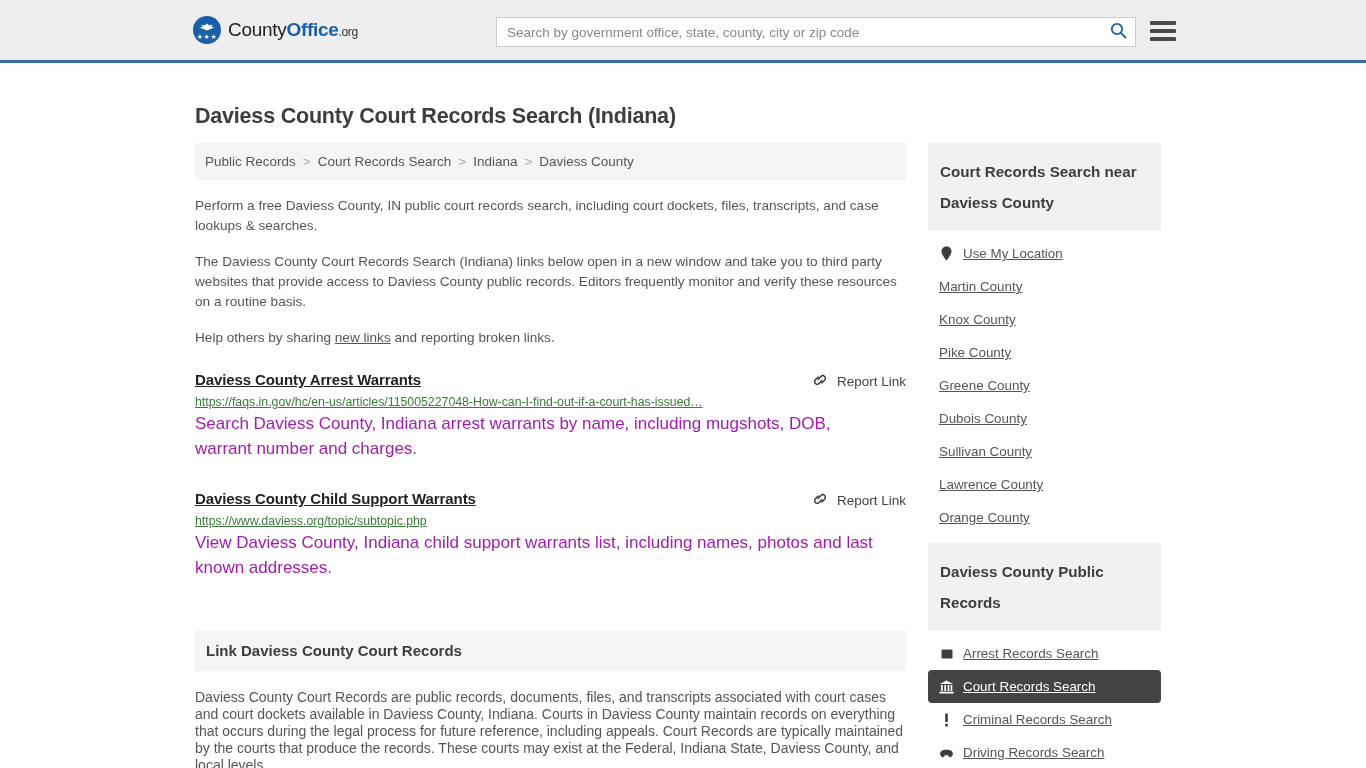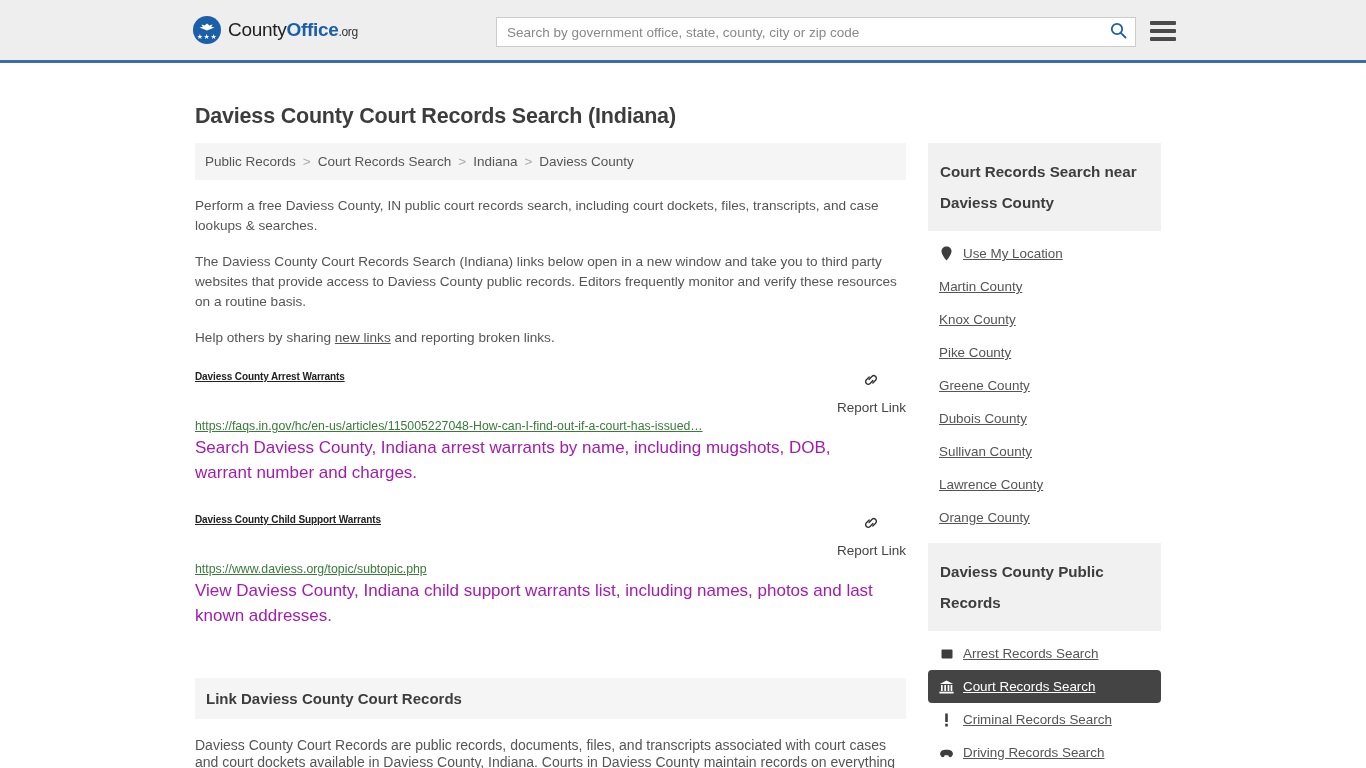--- a/index.html
+++ b/index.html
@@ -159,37 +159,36 @@
   .result {
     margin-top: 23px;
     padding-bottom: 6px;
   }
   .result-head {
     display: flex;
     align-items: flex-start;
     justify-content: space-between;
   }
   .result-title {
-    font-size: 10px;
+    font-size: 15px;
     font-weight: bold;
     color: #222222;
     text-decoration: underline;
     letter-spacing: -0.1px;
   }
   .report-link {
     display: flex;
     align-items: center;
     gap: 9px;
     font-size: 13.5px;
     color: #444444;
     text-decoration: none;
     white-space: nowrap;
     margin-left: 14px;
     padding-top: 1px;
-    flex-direction: column;
   }
   .result-url {
     display: block;
     font-size: 12.3px;
     color: #3a7a3a;
     margin-top: 4px;
     overflow: hidden;
     text-overflow: ellipsis;
     white-space: nowrap;
   }

